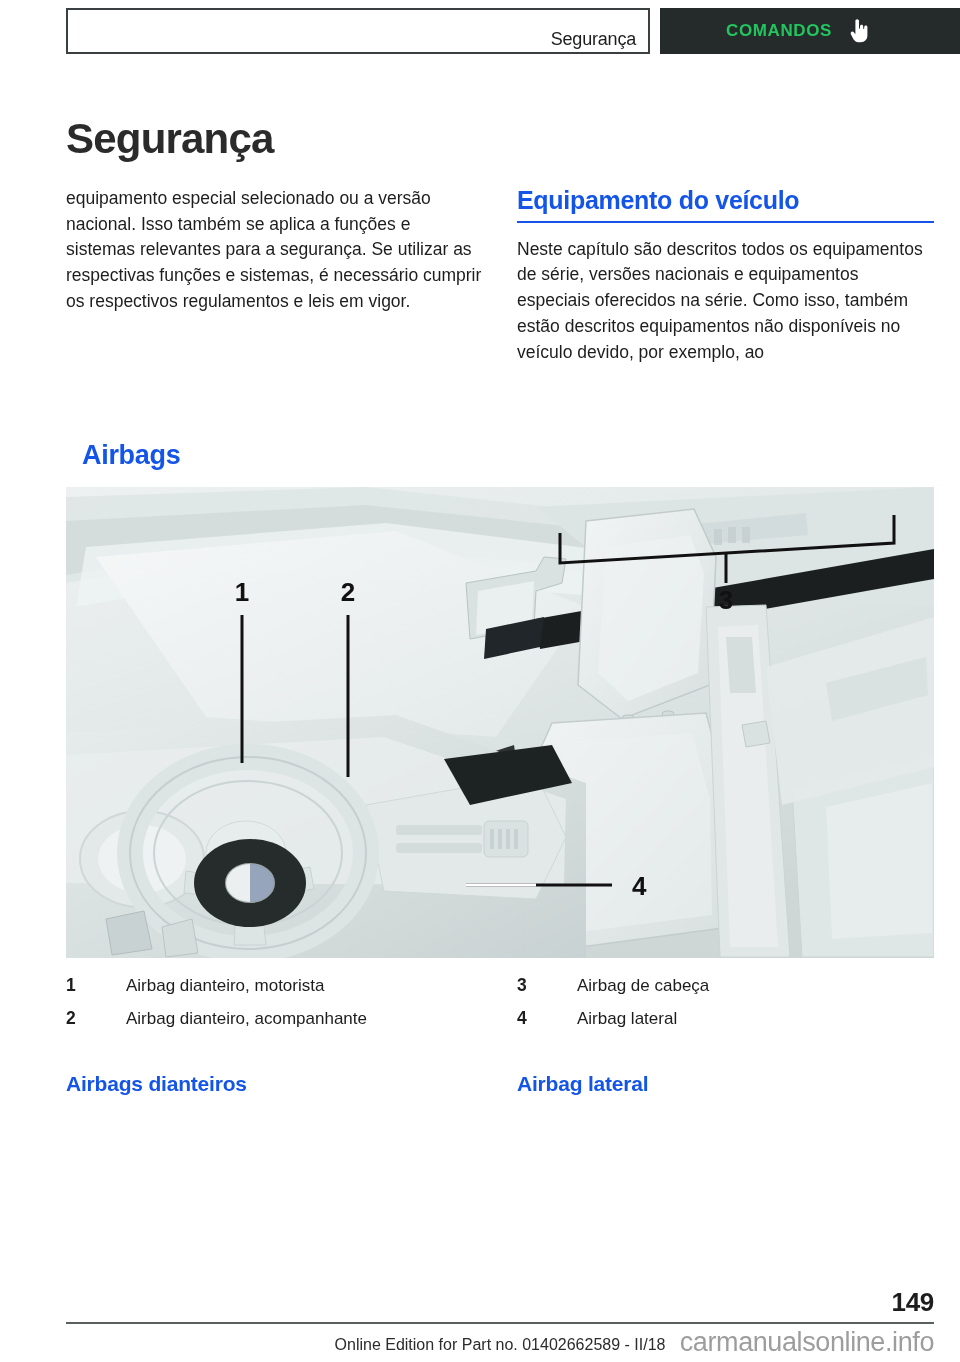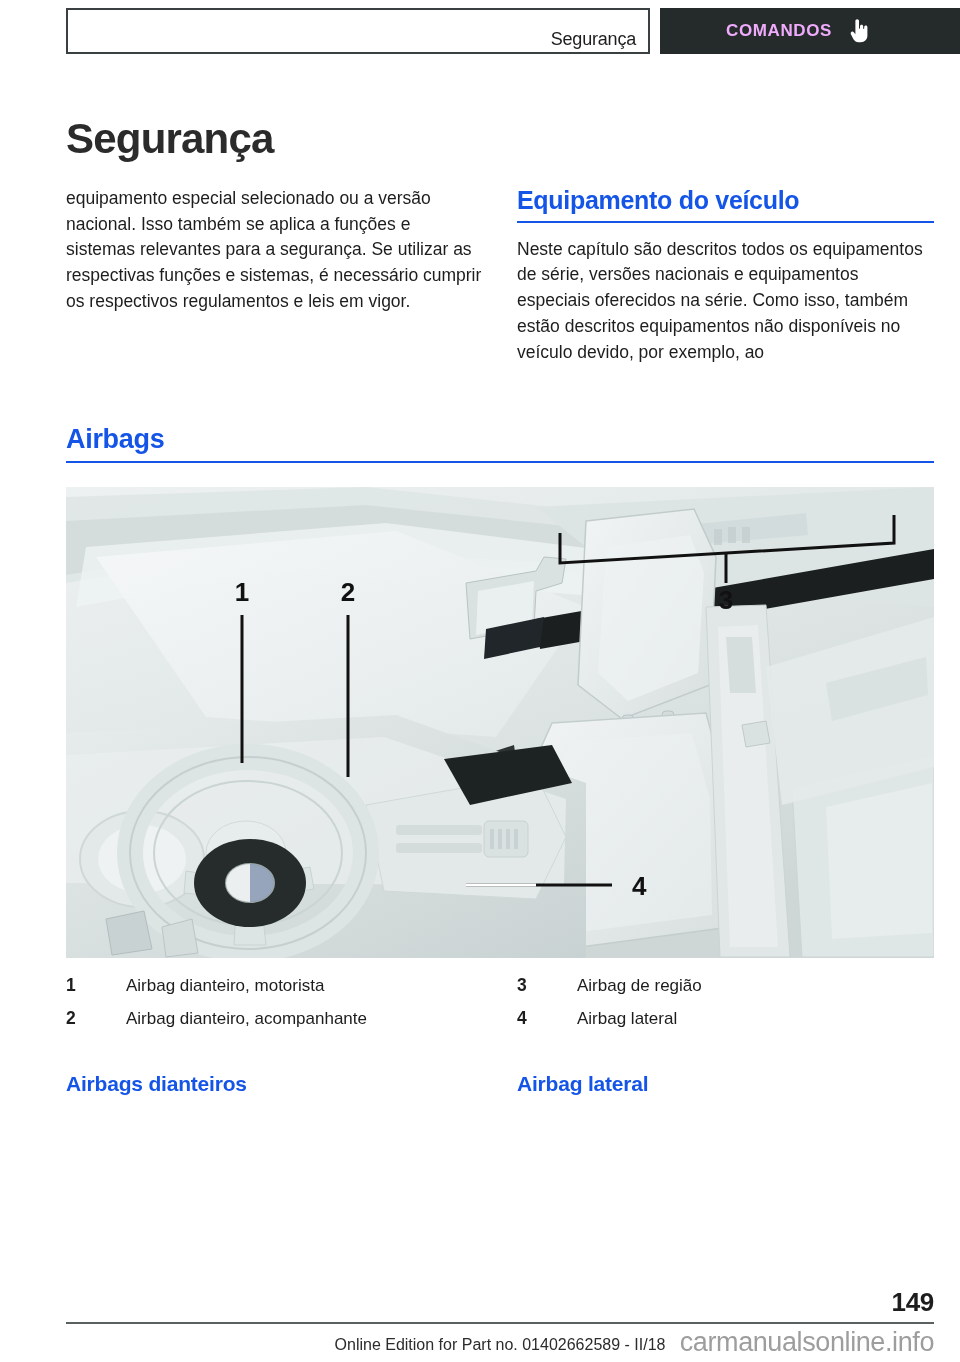--- a/index.html
+++ b/index.html
@@ -48,21 +48,21 @@
     background: #252a2b;
     display: flex;
     align-items: center;
     justify-content: center;
     gap: 14px;
     padding-right: 24px;
   }
   .header-section {
     font-size: 17px;
     font-weight: bold;
-    color: #f0abfc;
+    color: #22c55e;
     letter-spacing: 0.6px;
   }
   .hand-icon {
     width: 24px;
     height: 26px;
     display: block;
   }
 
   
   .page {
@@ -122,21 +122,21 @@
   .airbags-head-wrap {
     position: absolute;
     top: 424px;
     left: 0;
     width: 868px;
   }
   .airbags-head {
     font-size: 27px;
     font-weight: bold;
     color: #1455e8;
-    margin: 0;
+    margin: 16px;
     letter-spacing: -0.3px;
   }
 
   
   .illustration {
     position: absolute;
     top: 487px;
     left: 0;
     width: 868px;
     height: 471px;
@@ -405,21 +405,21 @@
         <span class="legend-label">Airbag dianteiro, motorista</span>
       </div>
       <div class="legend-row">
         <span class="legend-num">2</span>
         <span class="legend-label">Airbag dianteiro, acompanhante</span>
       </div>
     </div>
     <div class="legend-col">
       <div class="legend-row">
         <span class="legend-num">3</span>
-        <span class="legend-label">Airbag de região</span>
+        <span class="legend-label">Airbag de cabeça</span>
       </div>
       <div class="legend-row">
         <span class="legend-num">4</span>
         <span class="legend-label">Airbag lateral</span>
       </div>
     </div>
   </div>
 
   <div class="bottom-columns">
     <div class="col">

